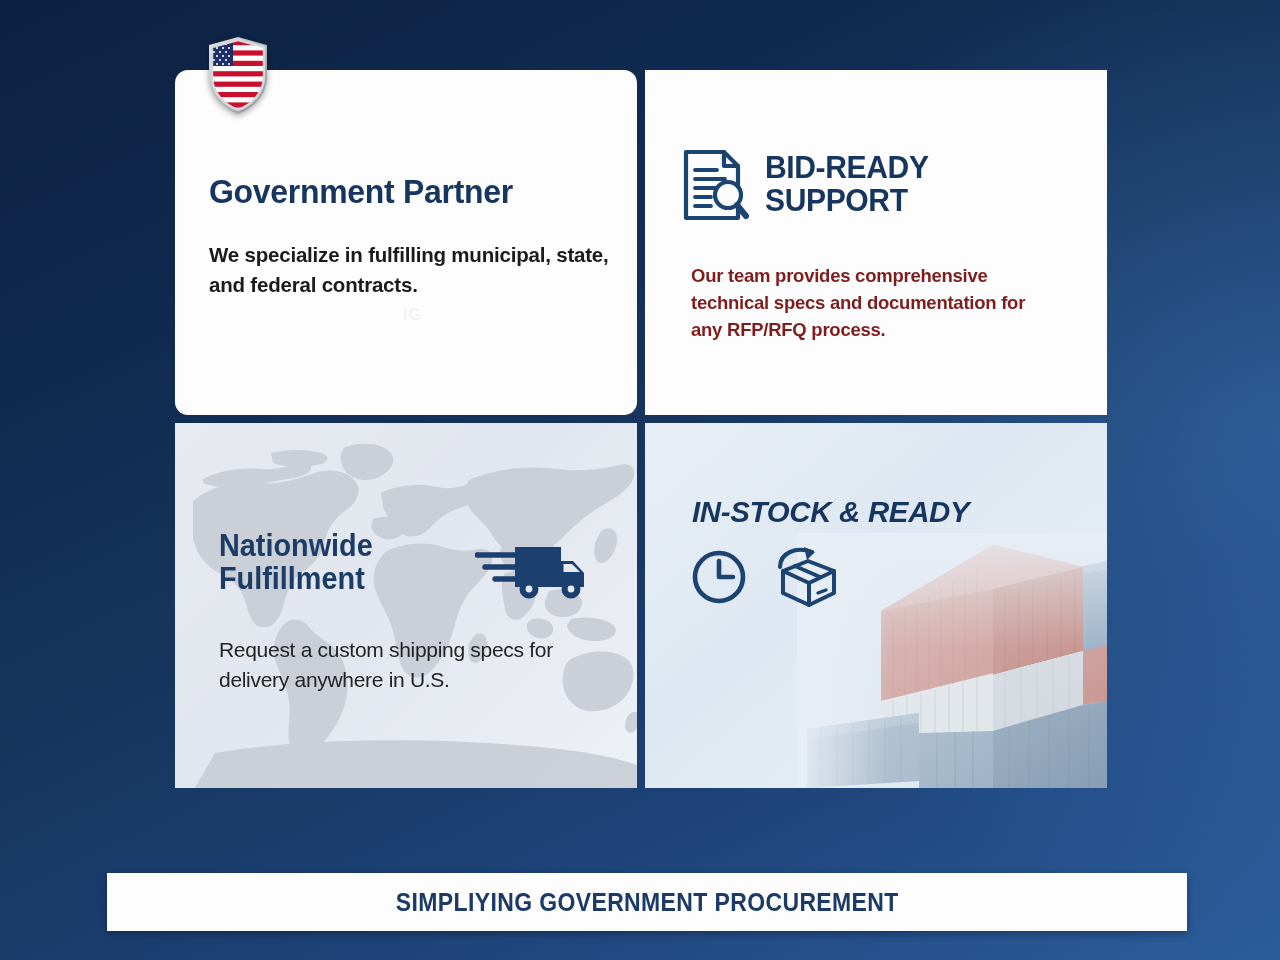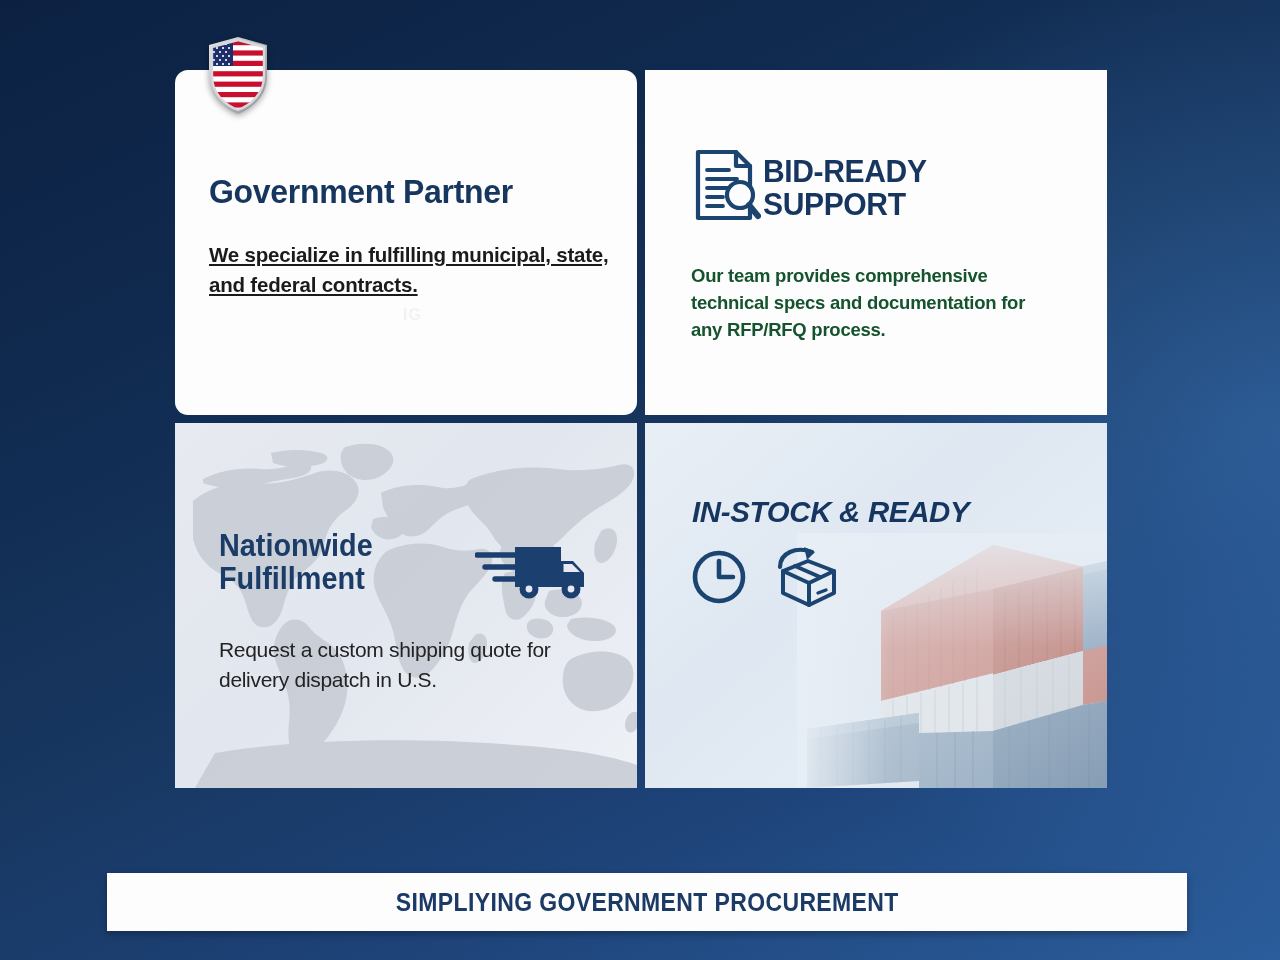--- a/index.html
+++ b/index.html
@@ -37,39 +37,38 @@
     position:absolute; left:34px; top:102px;
     font-size:34px; font-weight:bold; color:#16365f;
     letter-spacing:-0.3px;
     font-family:"Liberation Sans Narrow","Liberation Sans",sans-serif;
     transform:scaleX(0.94); transform-origin:left center;
   }
   .card-gov .body {
     position:absolute; left:34px; top:170px; width:404px;
     font-size:20.5px; font-weight:bold; color:#1b1b1b; line-height:1.44;
     letter-spacing:-0.2px;
-    text-decoration:underline;
   }
   .ghost {
     position:absolute; left:228px; top:236px;
     font-size:16px; color:#f2f2f4; font-weight:bold; letter-spacing:1px;
   }
 
   
   .card-bid { background:#fdfdfd; }
-  .bid-head { position:absolute; left:48px; top:78px; display:flex; align-items:flex-end; gap:2px; }
+  .bid-head { position:absolute; left:36px; top:78px; display:flex; align-items:center; gap:16px; }
   .bid-title {
     font-size:31px; font-weight:bold; color:#16365f; line-height:1.06;
     letter-spacing:-0.4px;
     font-family:"Liberation Sans Narrow","Liberation Sans",sans-serif;
     transform:scaleX(0.97); transform-origin:left center;
   }
   .card-bid .body {
     position:absolute; left:46px; top:192px; width:366px;
-    font-size:18.5px; font-weight:bold; color:#14532d; line-height:1.46;
+    font-size:18.5px; font-weight:bold; color:#7f1d1d; line-height:1.46;
     letter-spacing:-0.25px;
   }
 
   
   .card-map { background:linear-gradient(135deg,#e7eaf0 0%,#e2e6ee 45%,#eef1f6 100%); }
   .map-svg { position:absolute; left:0; top:0; width:100%; height:100%; opacity:0.82; }
   .card-map .h1 {
     position:absolute; left:44px; top:107px;
     font-size:31px; font-weight:bold; color:#1b3c66; line-height:1.06;
     font-family:"Liberation Sans Narrow","Liberation Sans",sans-serif;
@@ -275,21 +274,21 @@
         <line x1="20" y1="38" x2="50" y2="38"></line>
       </g>
       <path d="M40 6 H86 V46 H40 Z" fill="#1b3f6e"></path>
       <path d="M86 20 H98 L109 32 V46 H86 Z" fill="#1b3f6e"></path>
       <path d="M88.5 23 H97 L105 31 H88.5 Z" fill="#e6eaf0"></path>
       <circle cx="54" cy="48" r="9.5" fill="#1b3f6e"></circle>
       <circle cx="54" cy="48" r="3.4" fill="#e6eaf0"></circle>
       <circle cx="96" cy="48" r="9.5" fill="#1b3f6e"></circle>
       <circle cx="96" cy="48" r="3.4" fill="#e6eaf0"></circle>
     </svg>
-    <div class="body">Request a custom shipping quote for delivery dispatch in U.S.</div>
+    <div class="body">Request a custom shipping specs for delivery anywhere in U.S.</div>
   </div>
 
   <div class="card card-stock">
     <svg class="containers" viewBox="0 0 310 255" preserveAspectRatio="none">
       <defs>
         <linearGradient id="haze" x1="0" y1="0" x2="0" y2="1">
           <stop offset="0%" stop-color="#e8eef5" stop-opacity="0.85"></stop>
           <stop offset="45%" stop-color="#e8eef5" stop-opacity="0.30"></stop>
           <stop offset="100%" stop-color="#e8eef5" stop-opacity="0.10"></stop>
         </linearGradient>

